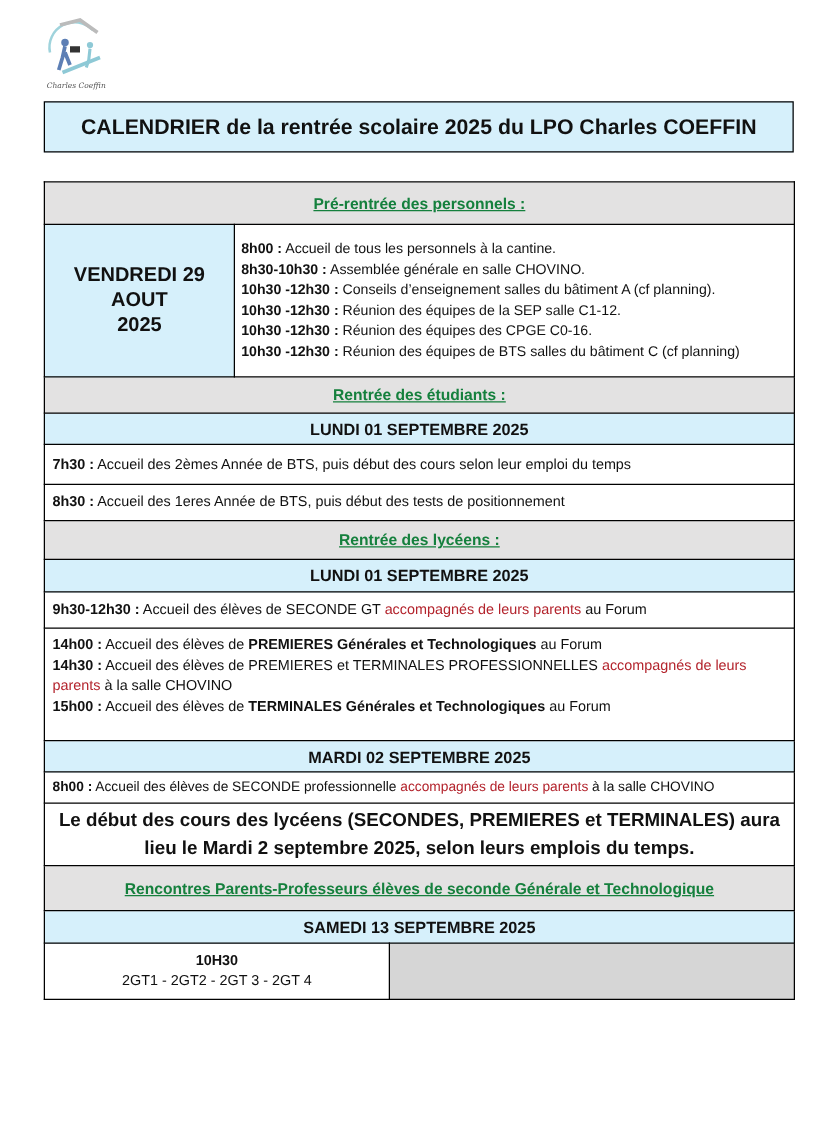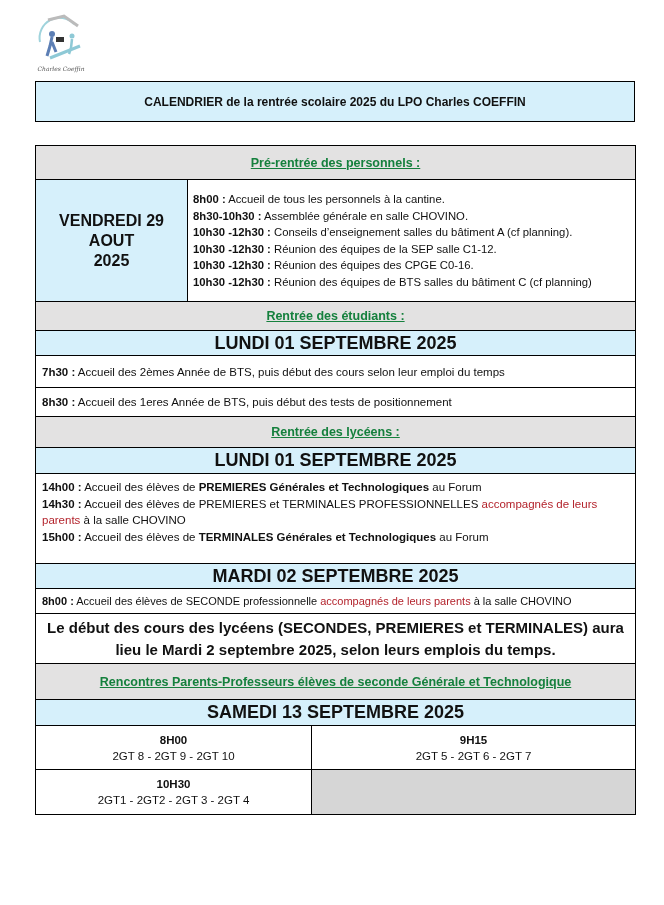--- a/index.html
+++ b/index.html
@@ -1,24 +1,24 @@
 <!DOCTYPE html>
 <html><head>
 <meta charset="utf-8">
 <style>
   html, body { margin: 0; padding: 0; background: #ffffff; }
   body { width: 664px; height: 905px; position: relative; font-family: "Liberation Sans", "DejaVu Sans", sans-serif; color: #111; overflow: hidden; }
   .logo { position: absolute; left: 34px; top: 12px; width: 54px; height: 60px; }
   .logo-caption { position: absolute; left: 0; right: 0; bottom: 0; font-family: "DejaVu Serif", serif; font-style: italic; font-size: 6px; color: #555; text-align: center; }
-  .title-box { position: absolute; left: 35px; top: 81px; width: 598px; height: 39px; background: #d6f0fb; border: 1px solid #000; display: flex; align-items: center; justify-content: center; font-weight: bold; font-size: 12px; }
+  .title-box { position: absolute; left: 35px; top: 81px; width: 598px; height: 39px; background: #d6f0fb; border: 1px solid #000; display: flex; align-items: center; justify-content: center; font-weight: bold; font-size: 17px; }
   .cal { position: absolute; left: 35px; top: 145px; width: 600px; border-collapse: collapse; table-layout: fixed; font-size: 11.5px; }
   .cal td { border: 1px solid #000; padding: 0 6px; vertical-align: middle; }
   .sec { background: #e3e2e2; text-align: center; }
   .sec span { color: #15803d; font-weight: bold; text-decoration: underline; font-size: 12.5px; }
-  .day { background: #d6f0fb; text-align: center; font-weight: bold; font-size: 18px; }
+  .day { background: #d6f0fb; text-align: center; font-weight: bold; font-size: 13px; }
   .big-day { background: #d6f0fb; text-align: center; font-weight: bold; font-size: 16px; line-height: 20px; }
   .line { line-height: 16.5px; }
   .red { color: #b3232c; }
   b { font-weight: bold; }
   .note { text-align: center; font-weight: bold; font-size: 15px; line-height: 22px; padding: 2px 6px !important; }
   .slot { text-align: center; line-height: 16px; }
   .empty { background: #d6d6d6; }
 </style>
 </head>
 <body>
@@ -77,20 +77,23 @@
   <tr style="height:29px">
     <td colspan="3"><b>8h30 :</b><span> Accueil des 1eres Année de BTS, puis début des tests de positionnement</span></td>
   </tr>
 
   <tr style="height:31px">
     <td colspan="3" class="sec"><span>Rentrée des lycéens :</span></td>
   </tr>
   <tr style="height:26px">
     <td colspan="3" class="day">LUNDI 01 SEPTEMBRE 2025</td>
   </tr>
+  <tr style="height:29px">
+    <td colspan="3"><b>9h30-12h30 :</b><span> Accueil des élèves de SECONDE GT </span><span class="red">accompagnés de leurs parents</span><span> au Forum</span></td>
+  </tr>
   <tr style="height:90px">
     <td colspan="3" style="vertical-align:top; padding-top:5px;">
       <div class="line"><b>14h00 :</b><span> Accueil des élèves de </span><b>PREMIERES Générales et Technologiques</b><span> au Forum</span></div>
       <div class="line"><b>14h30 :</b><span> Accueil des élèves de PREMIERES et TERMINALES PROFESSIONNELLES </span><span class="red">accompagnés de leurs parents</span><span> à la salle CHOVINO</span></div>
       <div class="line"><b>15h00 :</b><span> Accueil des élèves de </span><b>TERMINALES Générales et Technologiques</b><span> au Forum</span></div>
     </td>
   </tr>
   <tr style="height:25px">
     <td colspan="3" class="day">MARDI 02 SEPTEMBRE 2025</td>
   </tr>
@@ -100,30 +103,20 @@
   <tr style="height:50px">
     <td colspan="3" class="note">Le début des cours des lycéens (SECONDES, PREMIERES et TERMINALES) aura lieu le Mardi 2 septembre 2025, selon leurs emplois du temps.</td>
   </tr>
 
   <tr style="height:36px">
     <td colspan="3" class="sec"><span>Rencontres Parents-Professeurs élèves de seconde Générale et Technologique</span></td>
   </tr>
   <tr style="height:26px">
     <td colspan="3" class="day">SAMEDI 13 SEPTEMBRE 2025</td>
   </tr>
-  <tr style="height:44px">
-    <td colspan="2" class="slot">
-      <div><b>8H00</b></div>
-      <div>2GT 8 - 2GT 9 - 2GT 10</div>
-    </td>
-    <td class="slot">
-      <div><b>9H15</b></div>
-      <div>2GT 5 - 2GT 6 - 2GT 7</div>
-    </td>
-  </tr>
   <tr style="height:45px">
     <td colspan="2" class="slot">
       <div><b>10H30</b></div>
       <div>2GT1 - 2GT2 - 2GT 3 - 2GT 4</div>
     </td>
     <td class="empty"></td>
   </tr>
 </tbody>
   </table>
 

